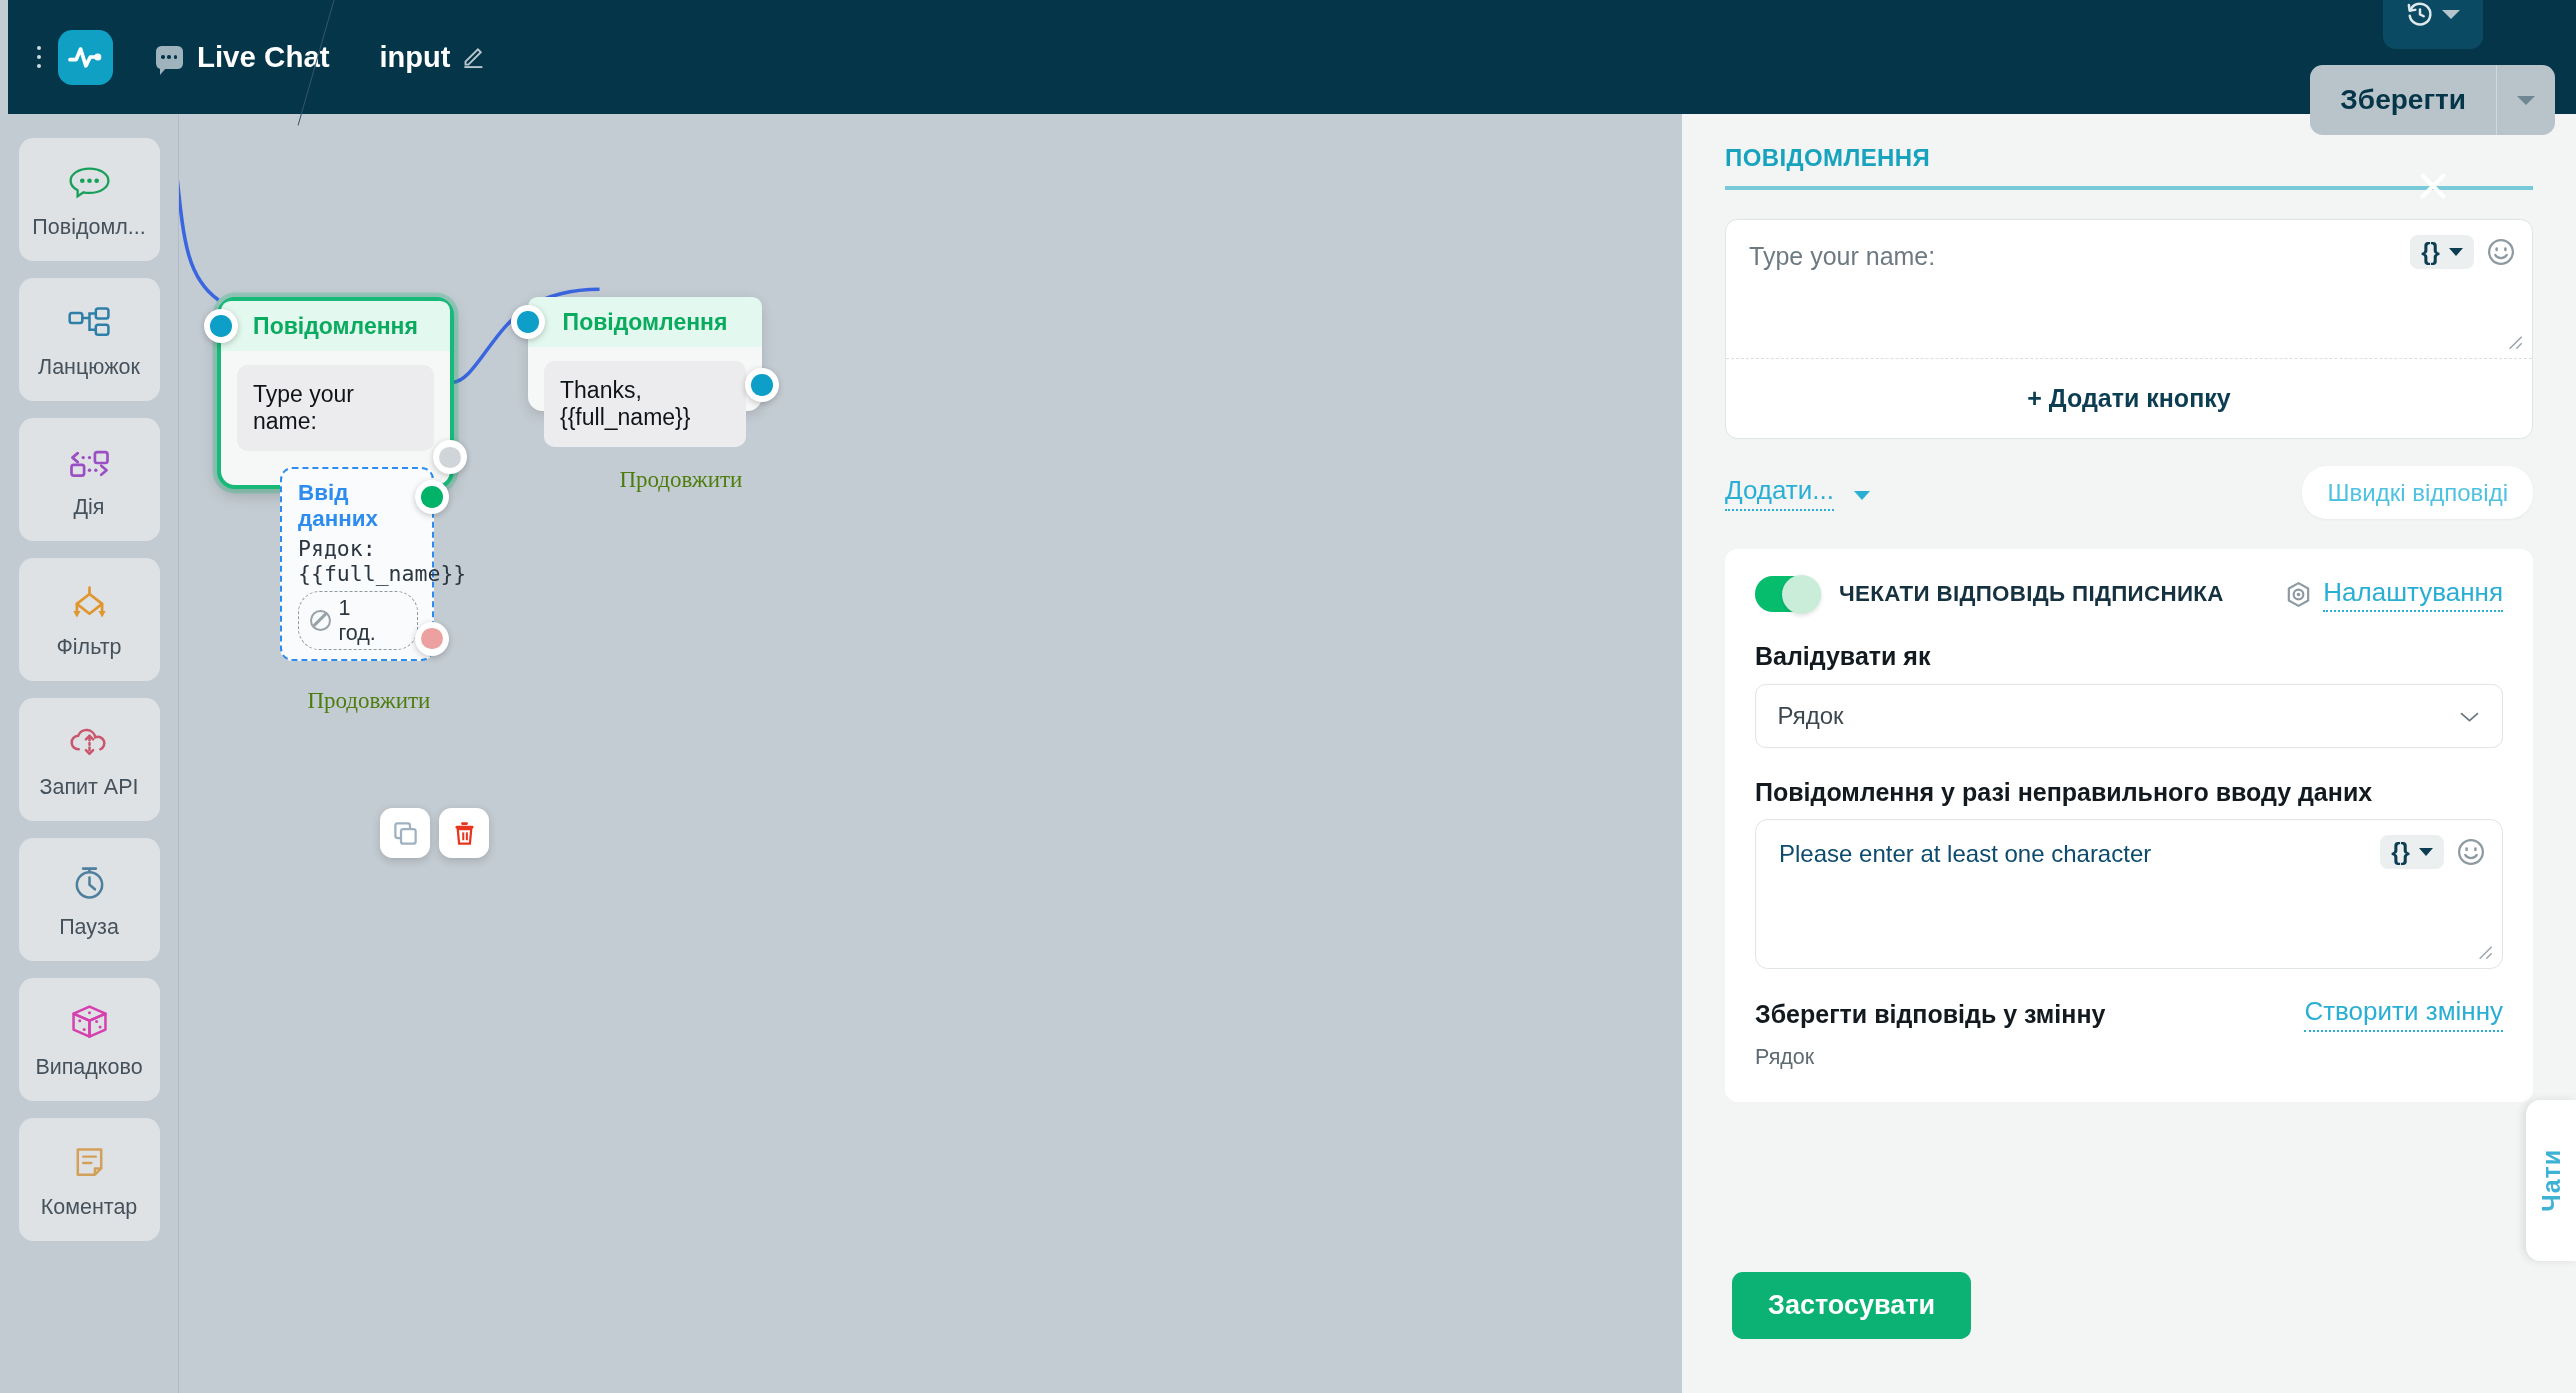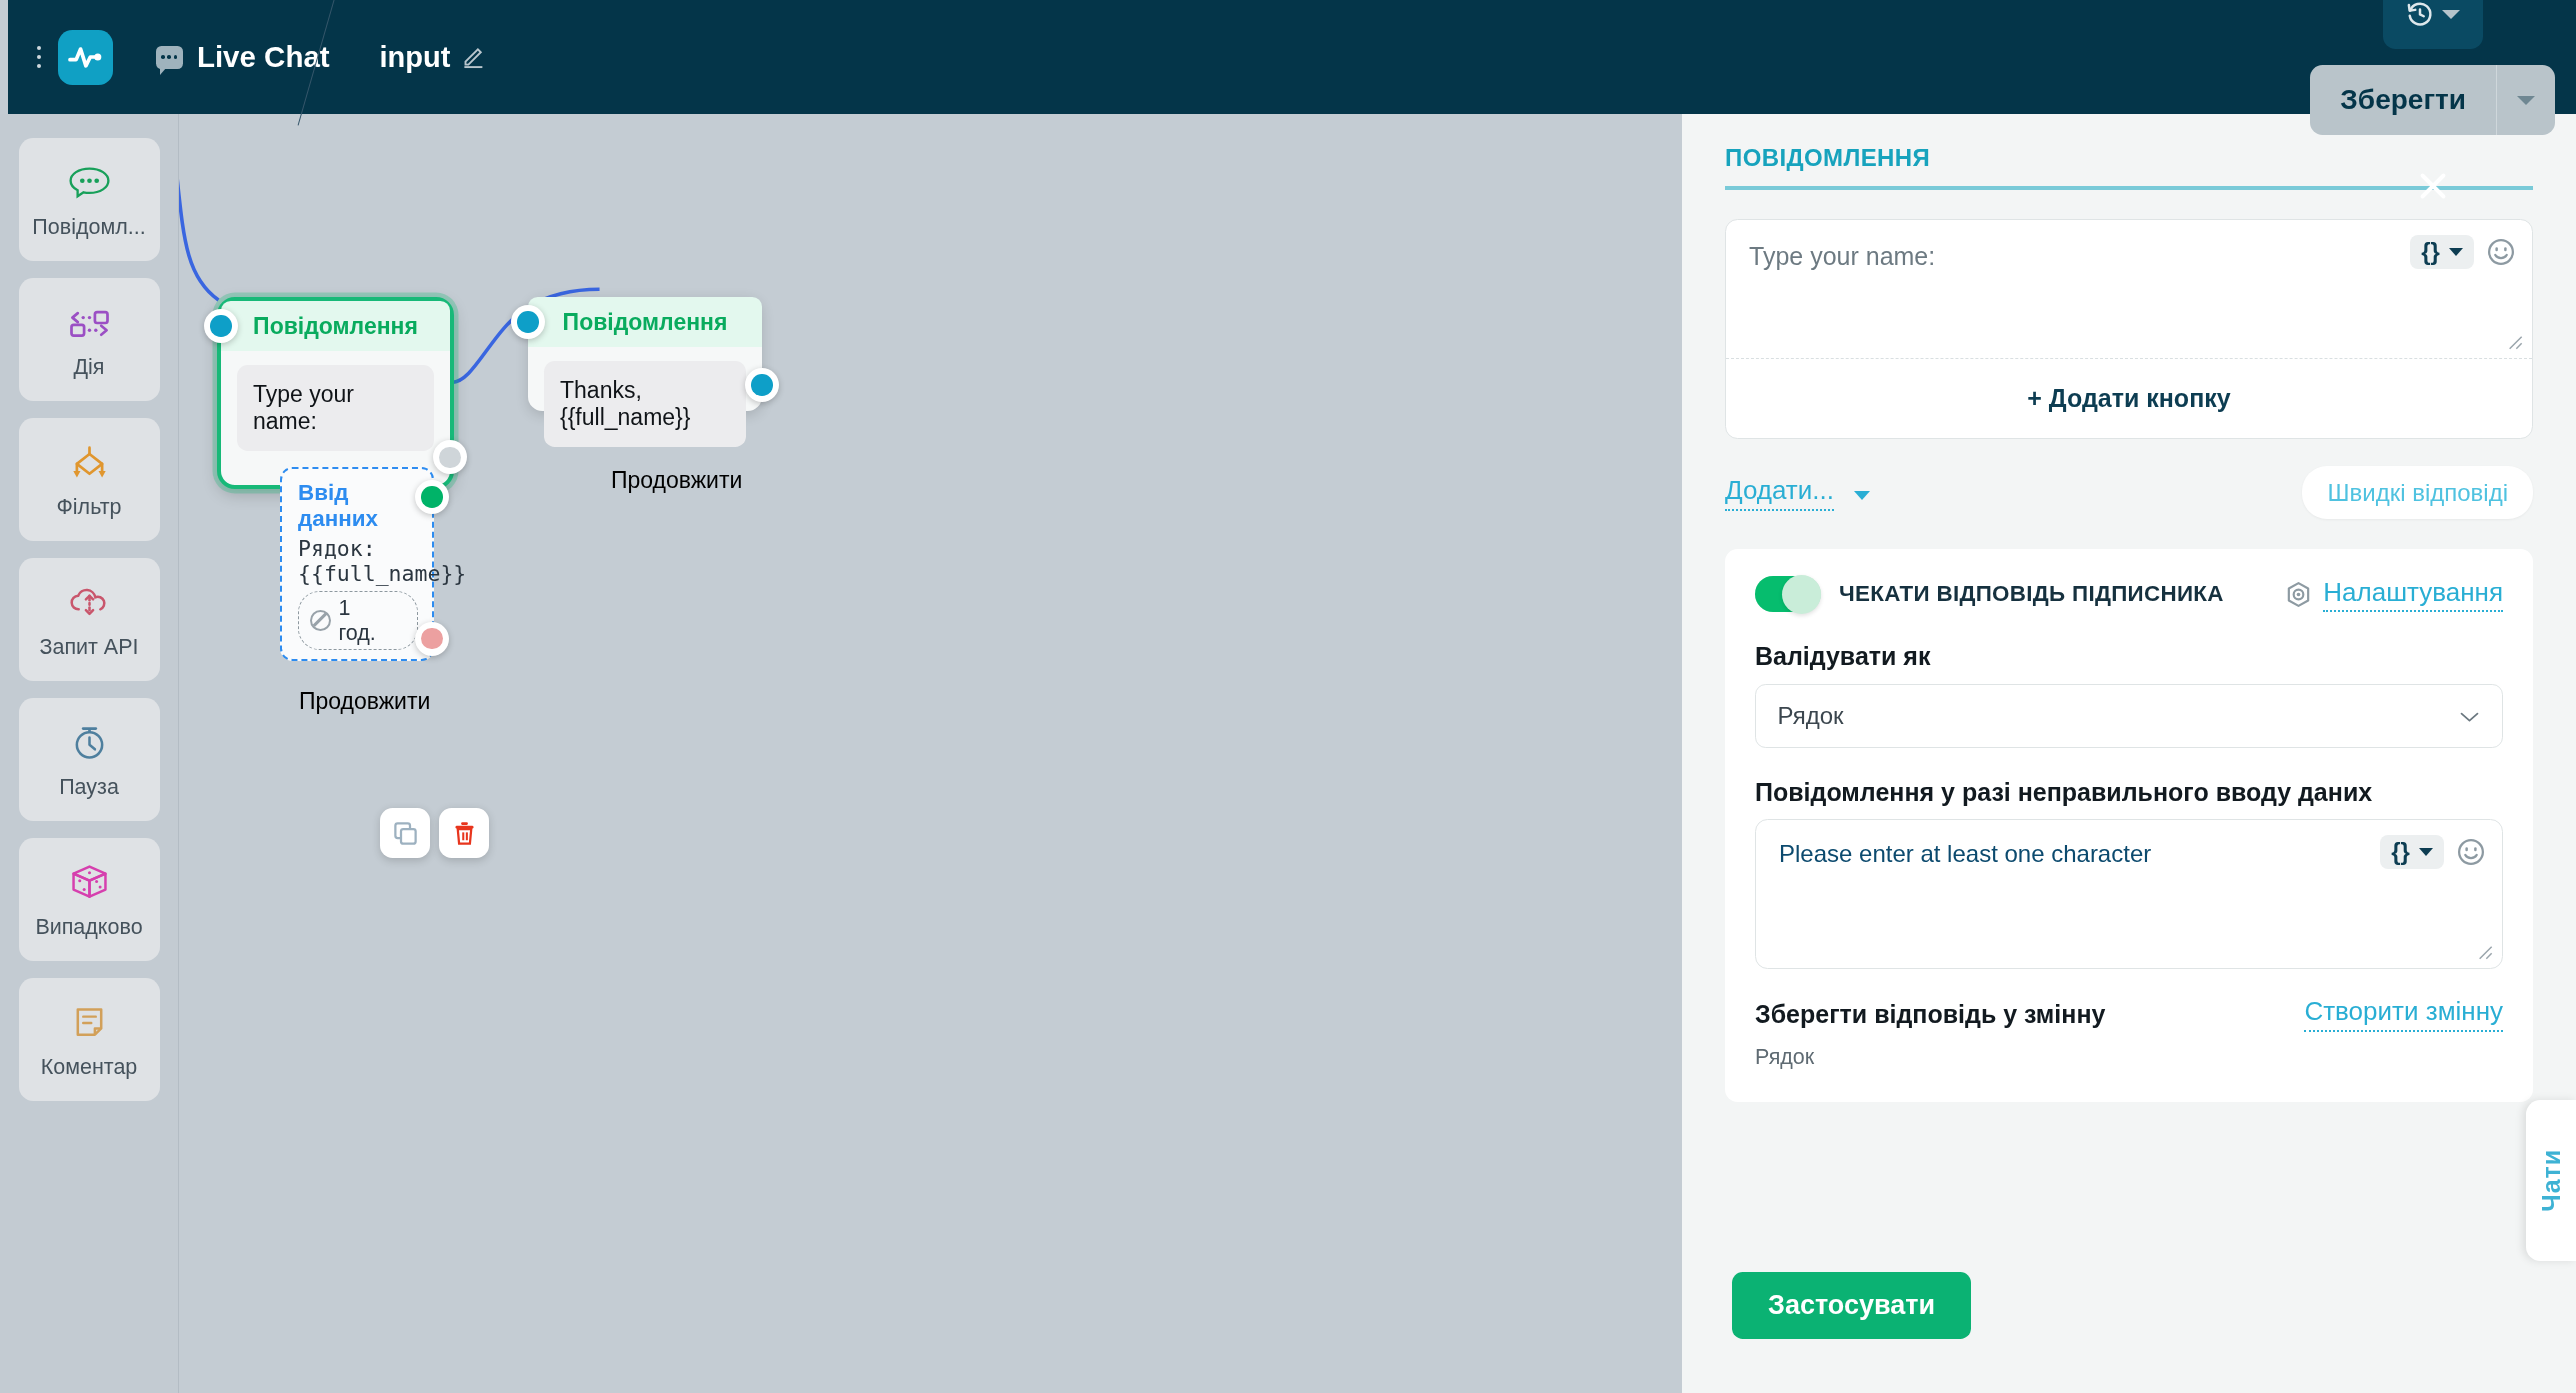--- a/index.html
+++ b/index.html
@@ -128,21 +128,21 @@
     display: flex; align-items: center; justify-content: center;
     color: #09ab5e; font-size: 23px; font-weight: 700;
   }
   .node-body { padding: 14.3px 16px 12.5px 16px; }
   .msg-bubble {
     background: #ececee; border-radius: 10.7px; padding: 16px 16px;
     font-size: 23px; color: #101418; min-height: 61px; display:flex; align-items:center;
   }
   .node-foot {
     display: flex; align-items: center; justify-content: flex-end;
-    padding: 14.3px 19.7px 12.5px 0; font-size: 23px; color: #000000;
+    padding: 14.3px 19.7px 12.5px 0; font-size: 23px; color: #4d7c0f; font-family: Liberation Serif, serif;
   }
   .port {
     position: absolute; width: 34px; height: 34px; border-radius: 50%;
     background: #ffffff; display: flex; align-items: center; justify-content: center;
     box-shadow: 0 1.8px 6.3px rgba(0,0,0,.22); cursor: pointer;
   }
   .port i { width: 21.5px; height: 21.5px; border-radius: 50%; display:block; }
   .port.in  { left: -17px; }
   .port-blue i  { background: #0e9fc8; }
   .port-green i { background: #00b368; }
@@ -374,20 +374,31 @@
         <svg width="47" height="36" viewBox="0 0 52 40">
           <path d="M26 4C14 4 5 10 5 17.5c0 4.3 3 8.1 7.8 10.6v6.6l6.6-4.3c2 .4 4.2.6 6.6.6 12 0 21-6 21-13.5S38 4 26 4z" fill="none" stroke="#18a05a" stroke-width="2.6"></path>
           <circle cx="18" cy="17.5" r="2.6" fill="#18a05a"></circle>
           <circle cx="26" cy="17.5" r="2.6" fill="#18a05a"></circle>
           <circle cx="34" cy="17.5" r="2.6" fill="#18a05a"></circle>
         </svg>
       </span>
       <span class="side-lbl">Повідомл...</span>
     </div>
 
+    <div class="side-item">
+      <span class="side-ico">
+        <svg width="47" height="36" viewBox="0 0 52 40">
+          <rect x="4" y="9" width="14" height="11" rx="2.5" fill="none" stroke="#2e7fa8" stroke-width="2.8"></rect>
+          <rect x="33" y="4" width="14" height="11" rx="2.5" fill="none" stroke="#2e7fa8" stroke-width="2.8"></rect>
+          <rect x="33" y="22" width="14" height="11" rx="2.5" fill="none" stroke="#2e7fa8" stroke-width="2.8"></rect>
+          <path d="M18 14.5h8v-5h7M26 14.5v13h7" fill="none" stroke="#2e7fa8" stroke-width="2.8"></path>
+        </svg>
+      </span>
+      <span class="side-lbl">Ланцюжок</span>
+    </div>
 
     <div class="side-item">
       <span class="side-ico">
         <svg width="47" height="36" viewBox="0 0 52 40">
           <polyline points="13,9 7,14 13,19" fill="none" stroke="#9b4fc4" stroke-width="3" stroke-linecap="round" stroke-linejoin="round"></polyline>
           <circle cx="19" cy="14" r="1.9" fill="#9b4fc4"></circle>
             <circle cx="26" cy="14" r="1.9" fill="#9b4fc4"></circle>
           <rect x="32" y="8" width="14" height="12" rx="2.5" fill="none" stroke="#9b4fc4" stroke-width="3"></rect>
           <rect x="6" y="22" width="14" height="12" rx="2.5" fill="none" stroke="#9b4fc4" stroke-width="3"></rect>
           <circle cx="26" cy="28" r="1.9" fill="#9b4fc4"></circle>

